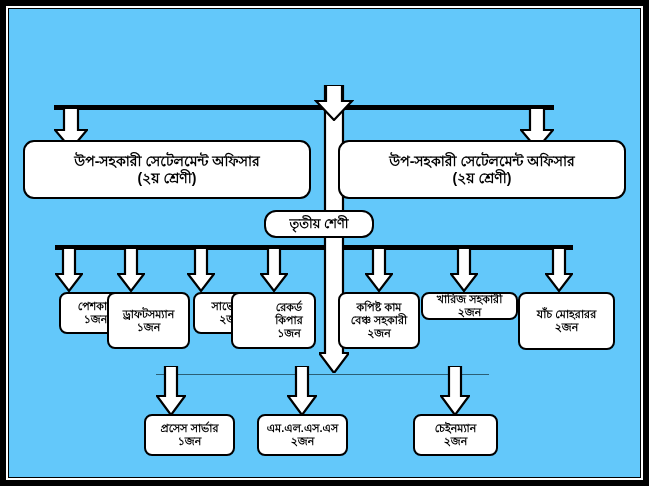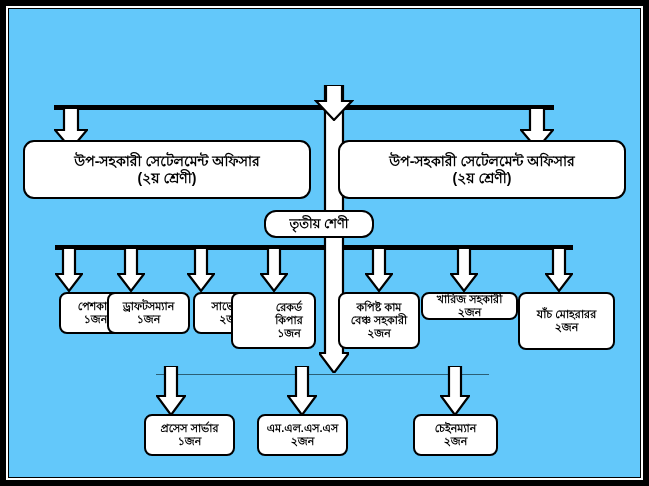--- a/index.html
+++ b/index.html
@@ -193,21 +193,21 @@
     <div class="arrow" style="left:536px; top:239px; width:28px; height:44px;">
       <svg width="28" height="44" viewBox="0 0 28 44">
         <path d="M8,0 L8,26 L1,26 L14,43 L27,26 L20,26 L20,0 Z" fill="#ffffff" stroke="#000000" stroke-width="2.2" stroke-linejoin="miter"></path>
       </svg>
     </div>
 
     <div class="node small" style="left:22px; top:283px; width:73px; height:42px;margin-left:28px;">
       <span>পেশকার</span>
       <span>১জন</span>
     </div>
-    <div class="node small" style="left:98px; top:283px; width:83px; height:42px;">
+    <div class="node small" style="left:98px; top:283px; width:83px; height:57px;">
       <span>ড্রাফটসম্যান</span>
       <span>১জন</span>
     </div>
     <div class="node small" style="left:184px; top:283px; width:76px; height:42px;">
       <span>সার্ভেয়ার</span>
       <span>২জন</span>
     </div>
     <div class="node small" style="left:222px; top:283px; width:85px; height:57px;padding-left:34px;">
       <span>রেকর্ড</span>
       <span>কিপার</span>

